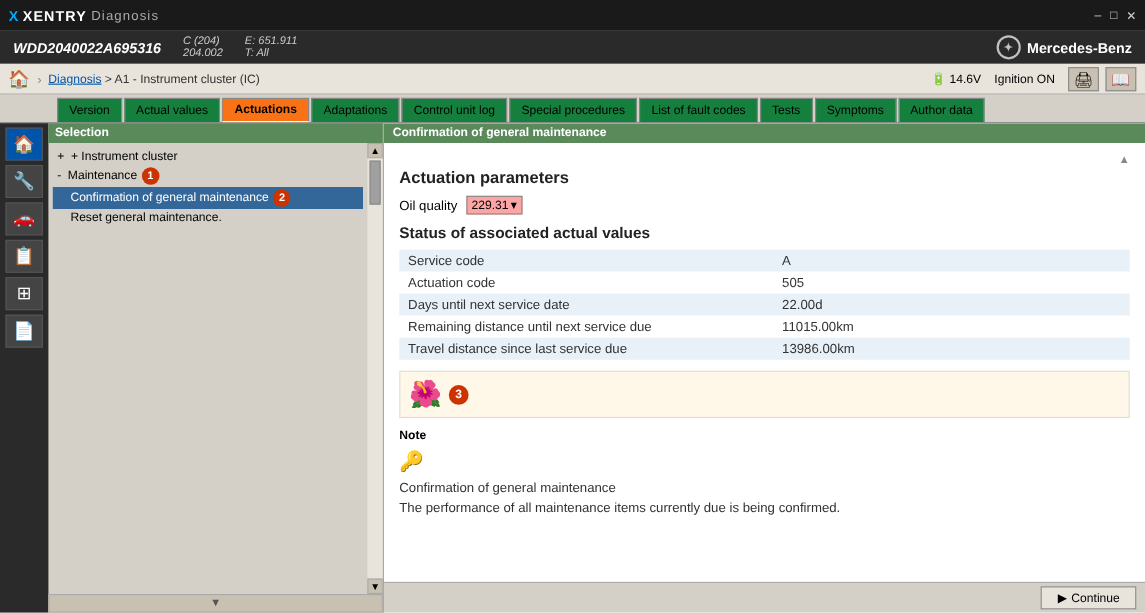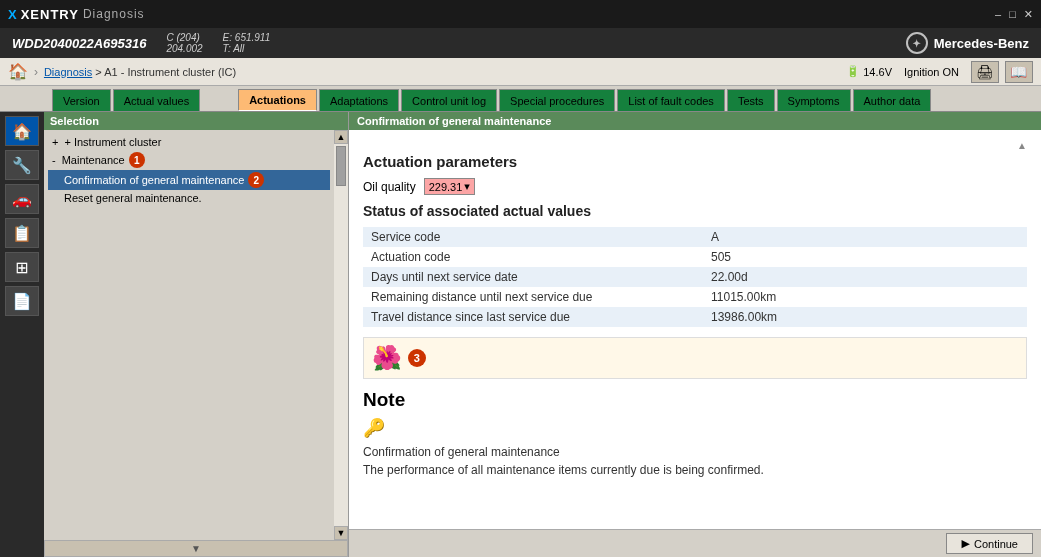--- a/index.html
+++ b/index.html
@@ -73,25 +73,24 @@
       border: 1px solid #888;
       border-bottom: none;
       background: #15803d;
       cursor: pointer;
       margin-right: 2px;
       height: 22px;
       display: flex;
       align-items: center;
     }
     .tab.active {
-      background: #fdba74;
+      background: #f97316;
       border-bottom: 1px solid white;
       font-weight: bold;
       z-index: 1;
-      margin-left: 36px;
     }
 
     
     #main {
       display: flex;
       height: calc(557px - 28px - 30px - 28px - 26px);
     }
 
     
     #left-nav {
@@ -177,21 +176,21 @@
       display: flex; align-items: center; gap: 6px;
     }
     .alert-icon { font-size: 24px; }
     .alert-badge {
       background: #cc3300; color: white; border-radius: 50%;
       width: 18px; height: 18px; font-size: 11px; font-weight: bold;
       display: inline-flex; align-items: center; justify-content: center;
     }
 
     .note-section { margin-top: 8px; }
-    .note-title { font-size: 19px; font-weight: bold; margin-bottom: 6px; }
+    .note-title { font-size: 11px; font-weight: bold; margin-bottom: 6px; }
     .note-icon { font-size: 18px; margin-bottom: 4px; }
     .note-text { font-size: 12px; color: #333; line-height: 1.5; }
     .continue-btn {
       background: #e8e4dc;
       border: 1px solid #888;
       padding: 3px 14px;
       font-size: 11px;
       cursor: pointer;
       display: flex; align-items: center; gap: 4px;
     }

